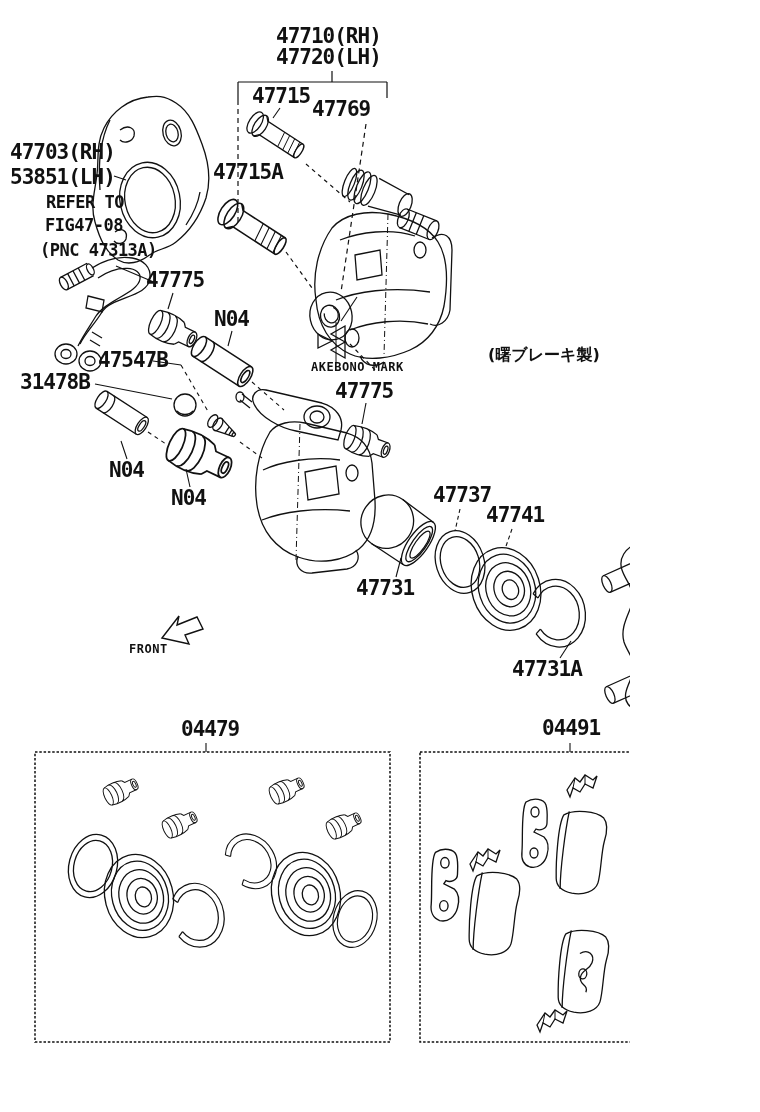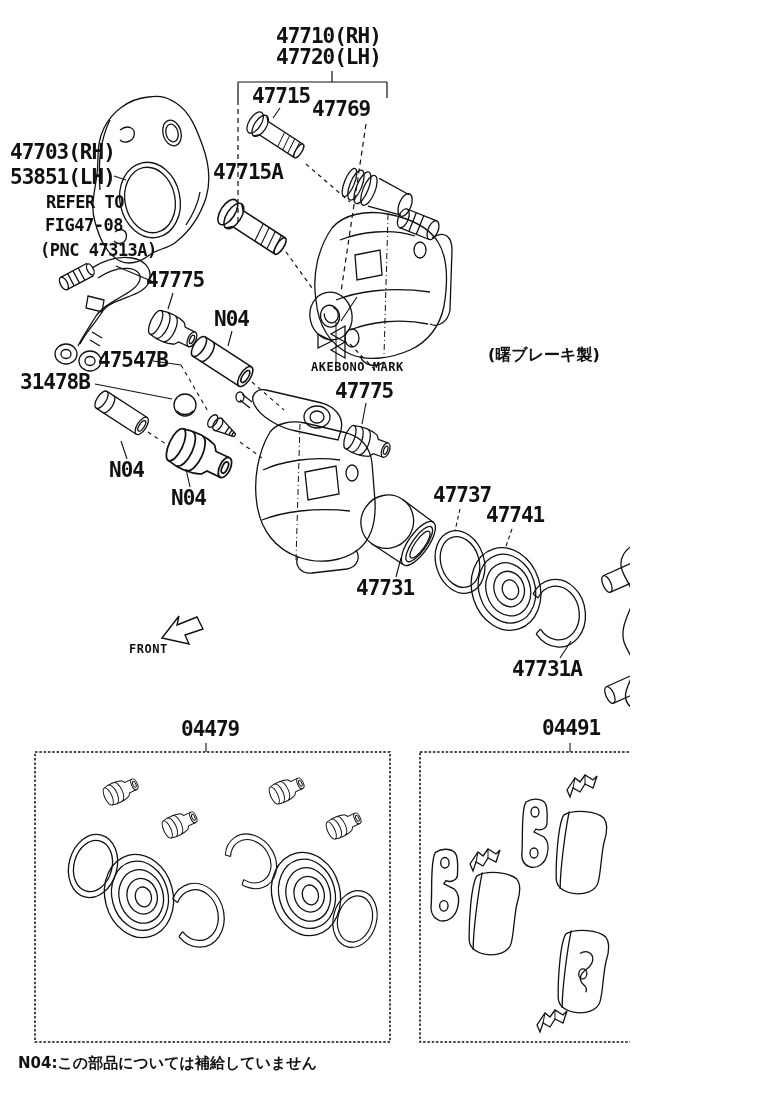--- a/index.html
+++ b/index.html
@@ -302,16 +302,15 @@
 <div class="lbl lbl-lg" style="left:486px;top:505px;">47741</div>
 <div class="lbl lbl-lg" style="left:512px;top:659px;">47731A</div>
 
 <div class="lbl lbl-sm" style="left:311px;top:361px;">AKEBONO MARK</div>
 <div class="lbl jp" style="left:448px;top:347px;margin-left:40px;">(曙ブレーキ製)</div>
 <div class="lbl lbl-sm" style="left:129px;top:643px;">FRONT</div>
 
 <div class="lbl lbl-lg" style="left:181px;top:719px;">04479</div>
 <div class="lbl lbl-lg" style="left:542px;top:718px;">04491</div>
 
-<div class="note" style="left:18px;top:1054px;font-size:15px;font-weight:600;">N04:この部品については補給していません</div>
 <div class="lbl lbl-sm" style="left:683px;top:1089px;">471346G</div>
 
 </div>
 
 </body></html>

